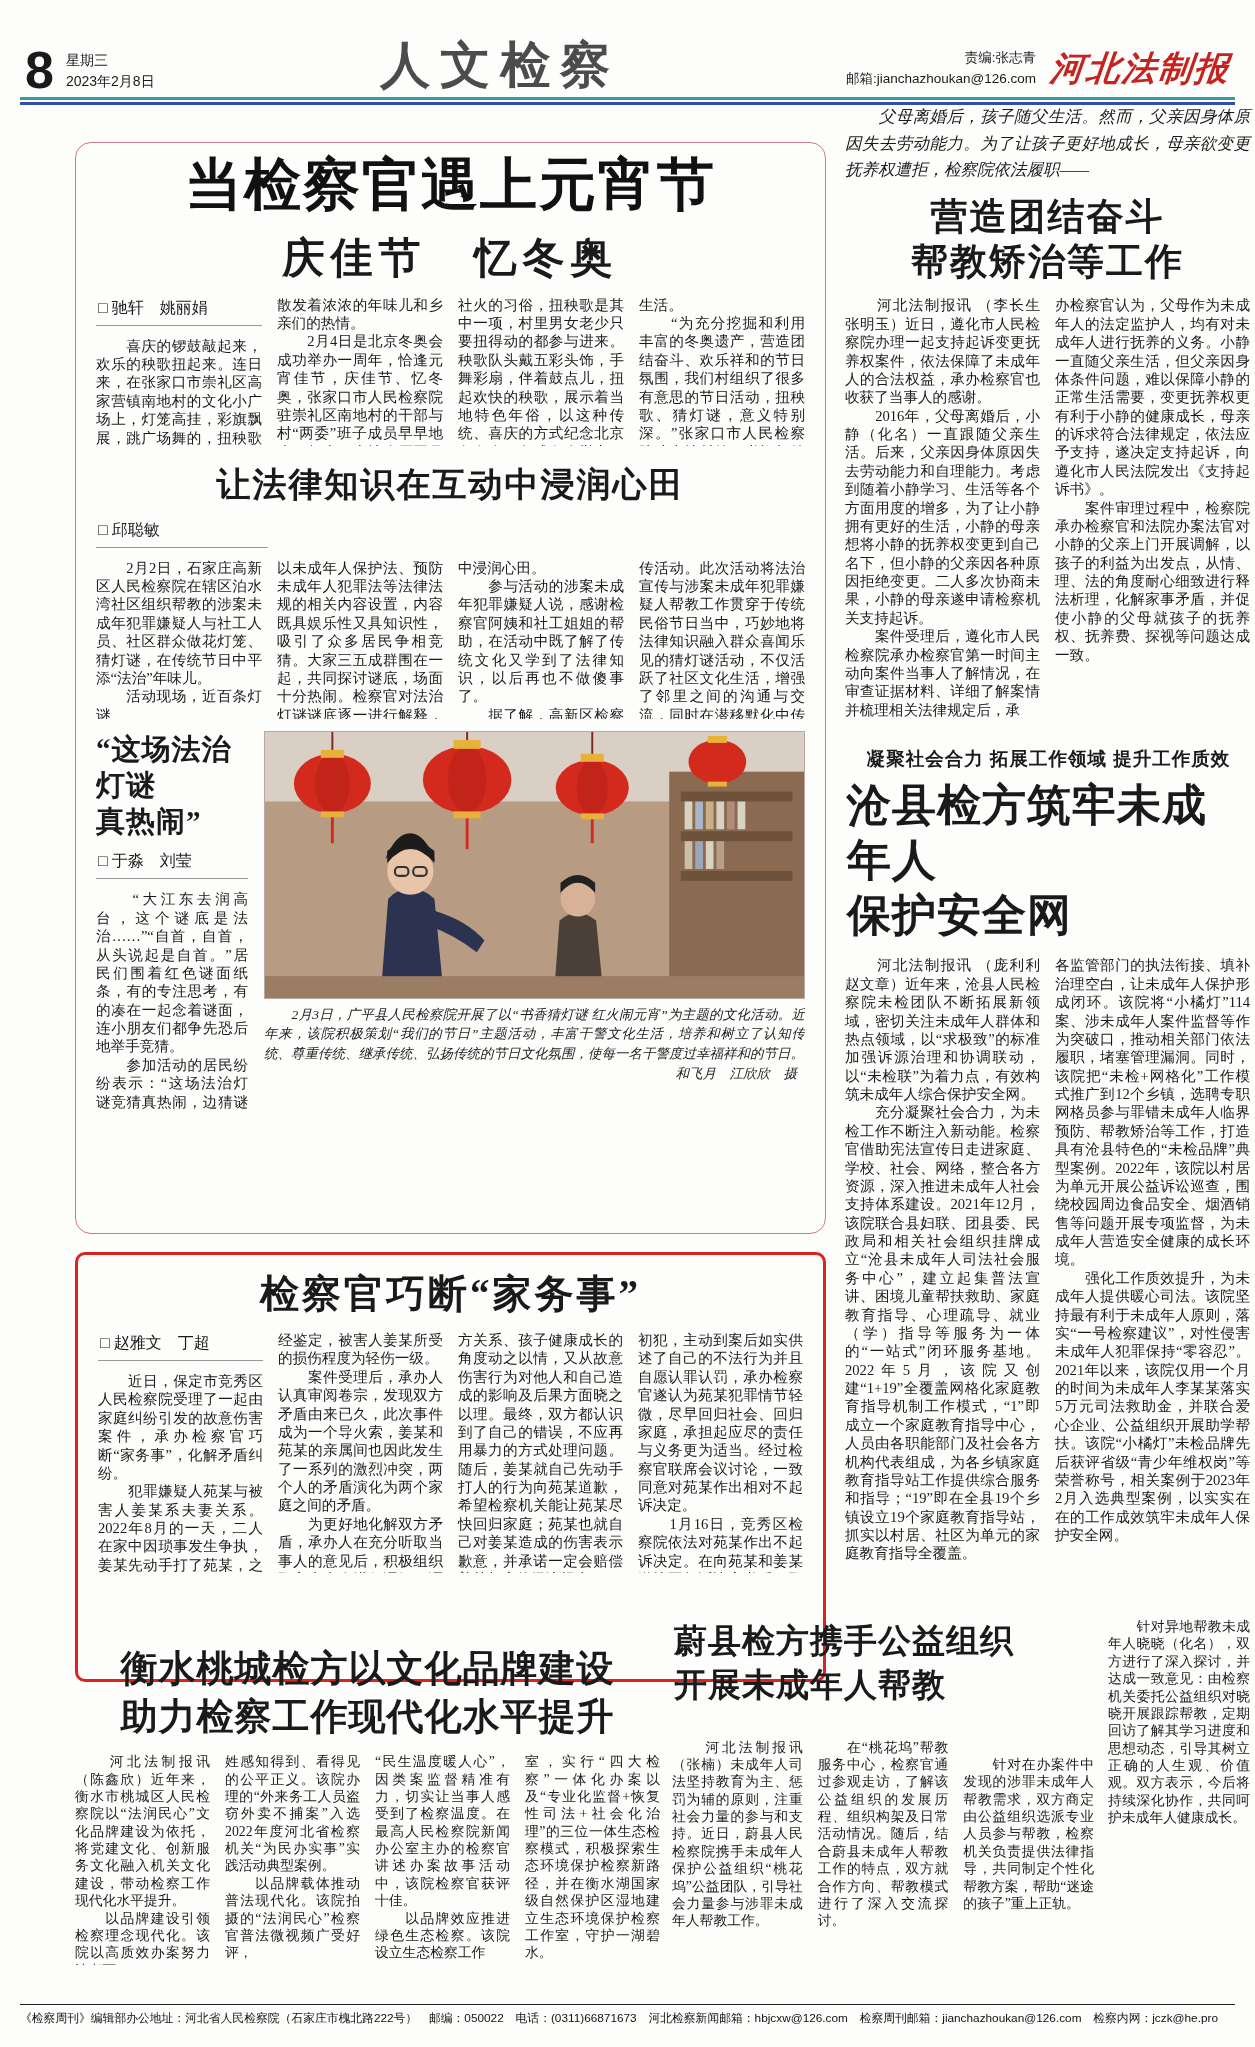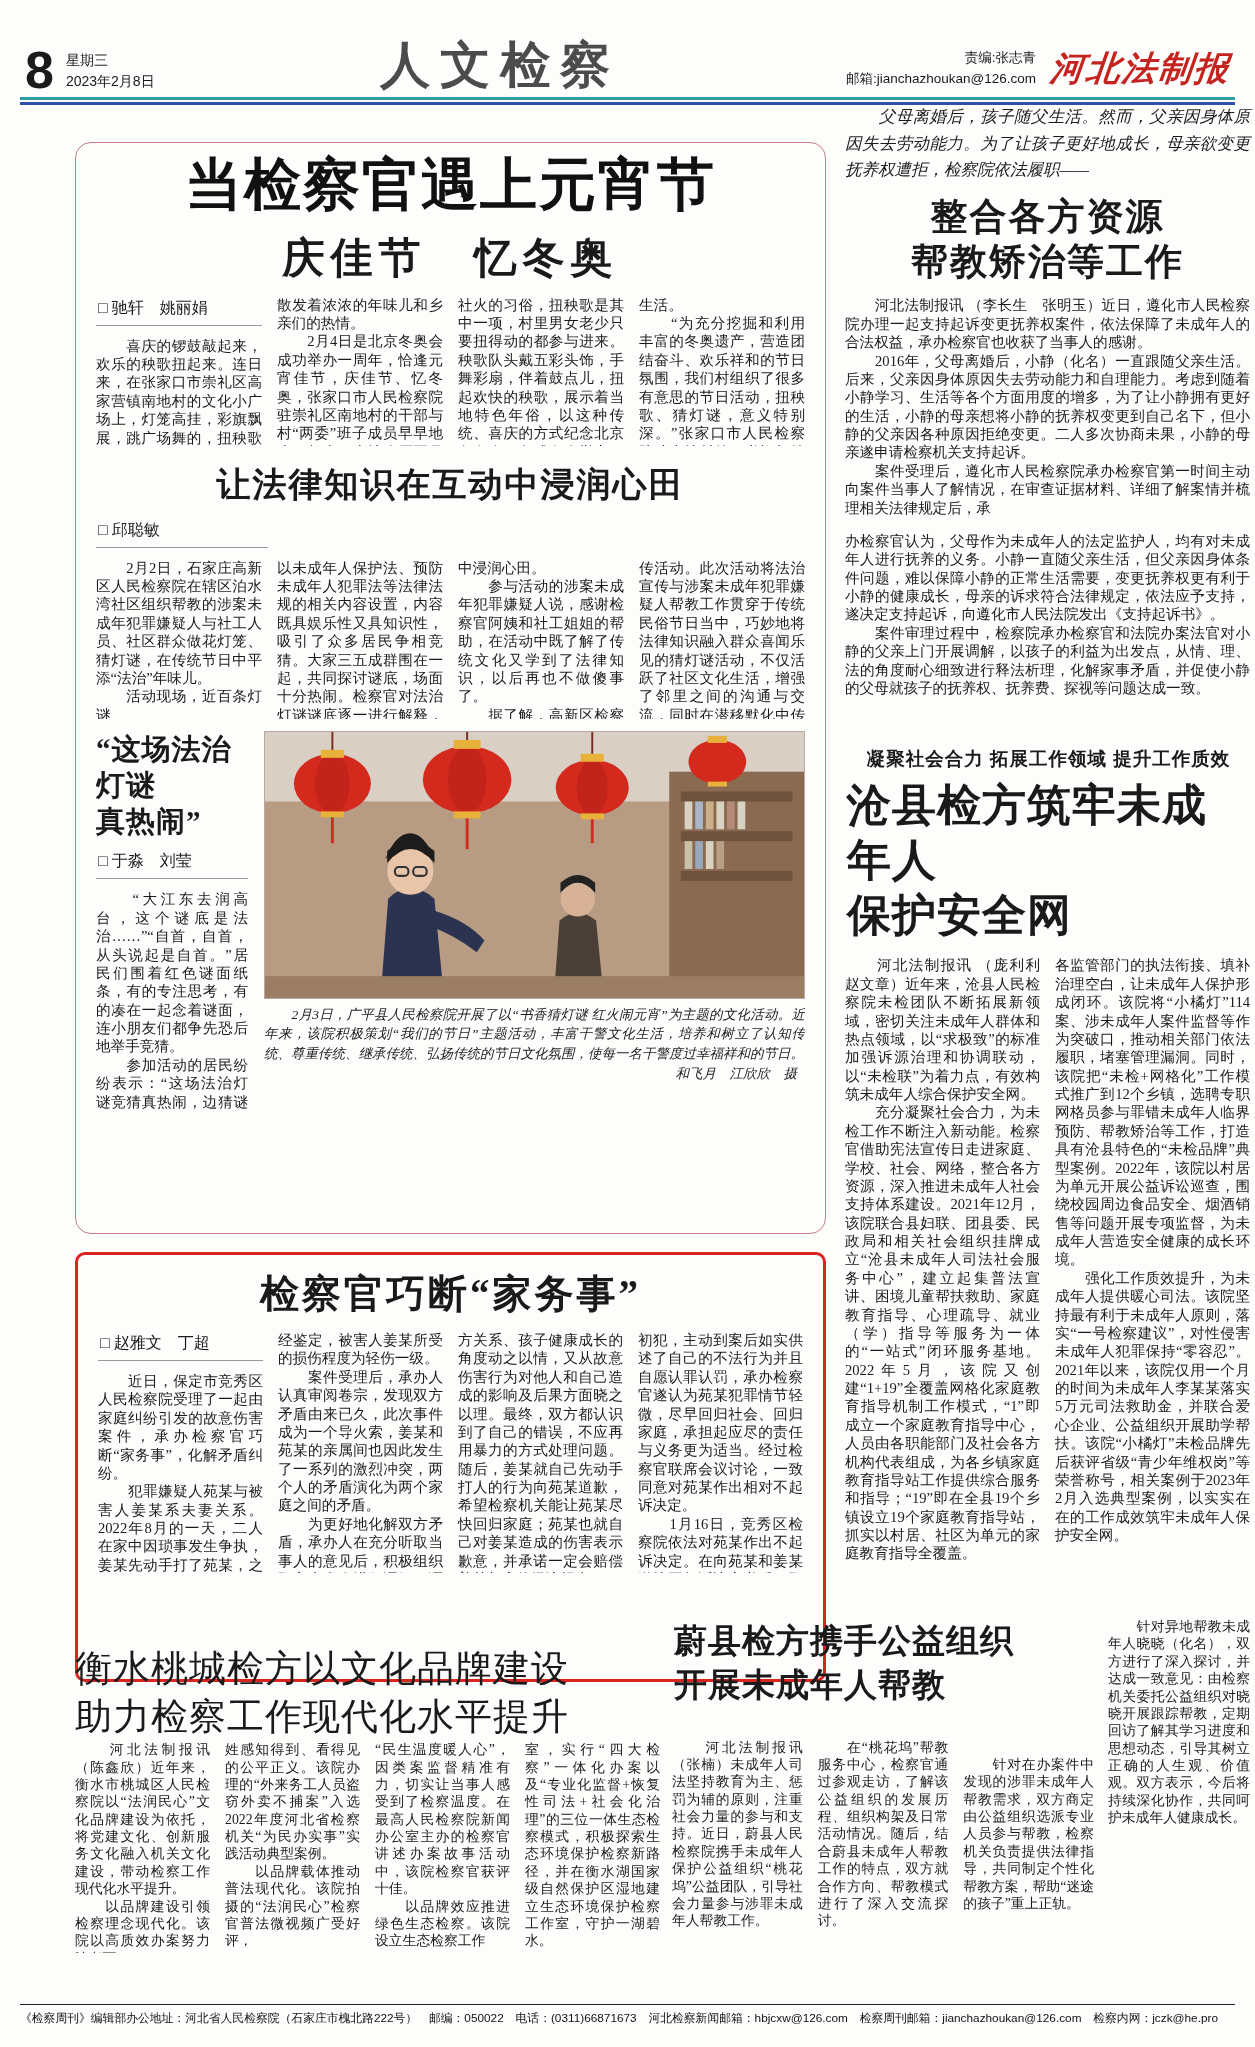--- a/index.html
+++ b/index.html
@@ -42,27 +42,27 @@
   .credit{text-align:right;font-size:13.5px;font-style:italic;margin-top:2px;padding-right:8px;}
   
   #redbox{left:75px;top:1252px;width:751px;height:430px;border:3px solid #da2420;border-radius:10px;
           padding:8px 20px;box-sizing:border-box;overflow:hidden;}
   .h-red{font-size:39px;font-weight:900;text-align:center;letter-spacing:3px;margin:4px 0 10px;}
   .redcols{height:242px;}
   
   #sidebar{left:845px;top:104px;width:405px;}
   .intro{font-size:16.5px;font-style:italic;line-height:1.62;text-align:justify;white-space:pre-line;}
   .h-side{font-size:37px;font-weight:900;text-align:center;line-height:1.22;letter-spacing:2px;margin:10px 0 12px;}
-  .sidecols{height:432px;margin-bottom:18px;flex-direction:column;}
+  .sidecols{height:432px;margin-bottom:18px;}
   .kicker{font-family:"Liberation Sans","DejaVu Sans",sans-serif;font-size:18.5px;font-weight:700;letter-spacing:1px;margin:6px 0 6px 2px;text-align:center;}
   .h-cang{font-family:"Liberation Sans","DejaVu Sans",sans-serif;font-size:44px;font-weight:900;line-height:1.25;letter-spacing:1px;margin:0 0 14px 2px;}
   .cangcols{height:690px;}
   
   #hengshui{left:75px;top:1645px;width:585px;height:322px;overflow:hidden;}
-  .h-heng{font-size:37px;font-weight:400;text-align:left;line-height:1.3;letter-spacing:1px;}
+  .h-heng{font-size:37px;font-weight:700;text-align:center;line-height:1.3;letter-spacing:1px;margin-bottom:12px;}
   .hengcols{height:212px;}
   .hengcols .txt, .weitxt{font-size:13.8px;}
   #weixian{left:672px;top:1618px;width:578px;height:349px;display:flex;gap:14px;overflow:hidden;}
   .weimain{flex:1;min-width:0;}
   .h-wei{font-size:33px;font-weight:900;line-height:1.32;letter-spacing:1px;margin:2px 0 12px 2px;}
   .weicols{height:230px;align-items:center;}
   .weiside{width:142px;flex:none;}
   
   #footer{left:20px;top:2004px;width:1215px;border-top:1.5px solid #222;padding-top:6px;
           font-family:"Liberation Sans","DejaVu Sans",sans-serif;font-size:11.8px;color:#111;}
@@ -194,21 +194,21 @@
       </svg>
       <div class="caption">　　2月3日，广平县人民检察院开展了以“书香猜灯谜 红火闹元宵”为主题的文化活动。近年来，该院积极策划“我们的节日”主题活动，丰富干警文化生活，培养和树立了认知传统、尊重传统、继承传统、弘扬传统的节日文化氛围，使每一名干警度过幸福祥和的节日。</div>
       <div class="credit">和飞月　江欣欣　摄</div>
     </div>
   </div>
 </div>
 
 <div id="sidebar" class="abs">
   <div class="intro">　　父母离婚后，孩子随父生活。然而，父亲因身体原因失去劳动能力。为了让孩子更好地成长，母亲欲变更抚养权遭拒，检察院依法履职——</div>
   <div class="h-side">
-    <div>整合各方资源</div>
+    <div>营造团结奋斗</div>
     <div>帮教矫治等工作</div>
   </div>
   <div class="cols sidecols">
     <div class="col txt">　　河北法制报讯 （李长生　张明玉）近日，遵化市人民检察院办理一起支持起诉变更抚养权案件，依法保障了未成年人的合法权益，承办检察官也收获了当事人的感谢。
 　　2016年，父母离婚后，小静（化名）一直跟随父亲生活。后来，父亲因身体原因失去劳动能力和自理能力。考虑到随着小静学习、生活等各个方面用度的增多，为了让小静拥有更好的生活，小静的母亲想将小静的抚养权变更到自己名下，但小静的父亲因各种原因拒绝变更。二人多次协商未果，小静的母亲遂申请检察机关支持起诉。
 　　案件受理后，遵化市人民检察院承办检察官第一时间主动向案件当事人了解情况，在审查证据材料、详细了解案情并梳理相关法律规定后，承</div>
     <div class="col txt">办检察官认为，父母作为未成年人的法定监护人，均有对未成年人进行抚养的义务。小静一直随父亲生活，但父亲因身体条件问题，难以保障小静的正常生活需要，变更抚养权更有利于小静的健康成长，母亲的诉求符合法律规定，依法应予支持，遂决定支持起诉，向遵化市人民法院发出《支持起诉书》。
 　　案件审理过程中，检察院承办检察官和法院办案法官对小静的父亲上门开展调解，以孩子的利益为出发点，从情、理、法的角度耐心细致进行释法析理，化解家事矛盾，并促使小静的父母就孩子的抚养权、抚养费、探视等问题达成一致。</div>
   </div>
 

